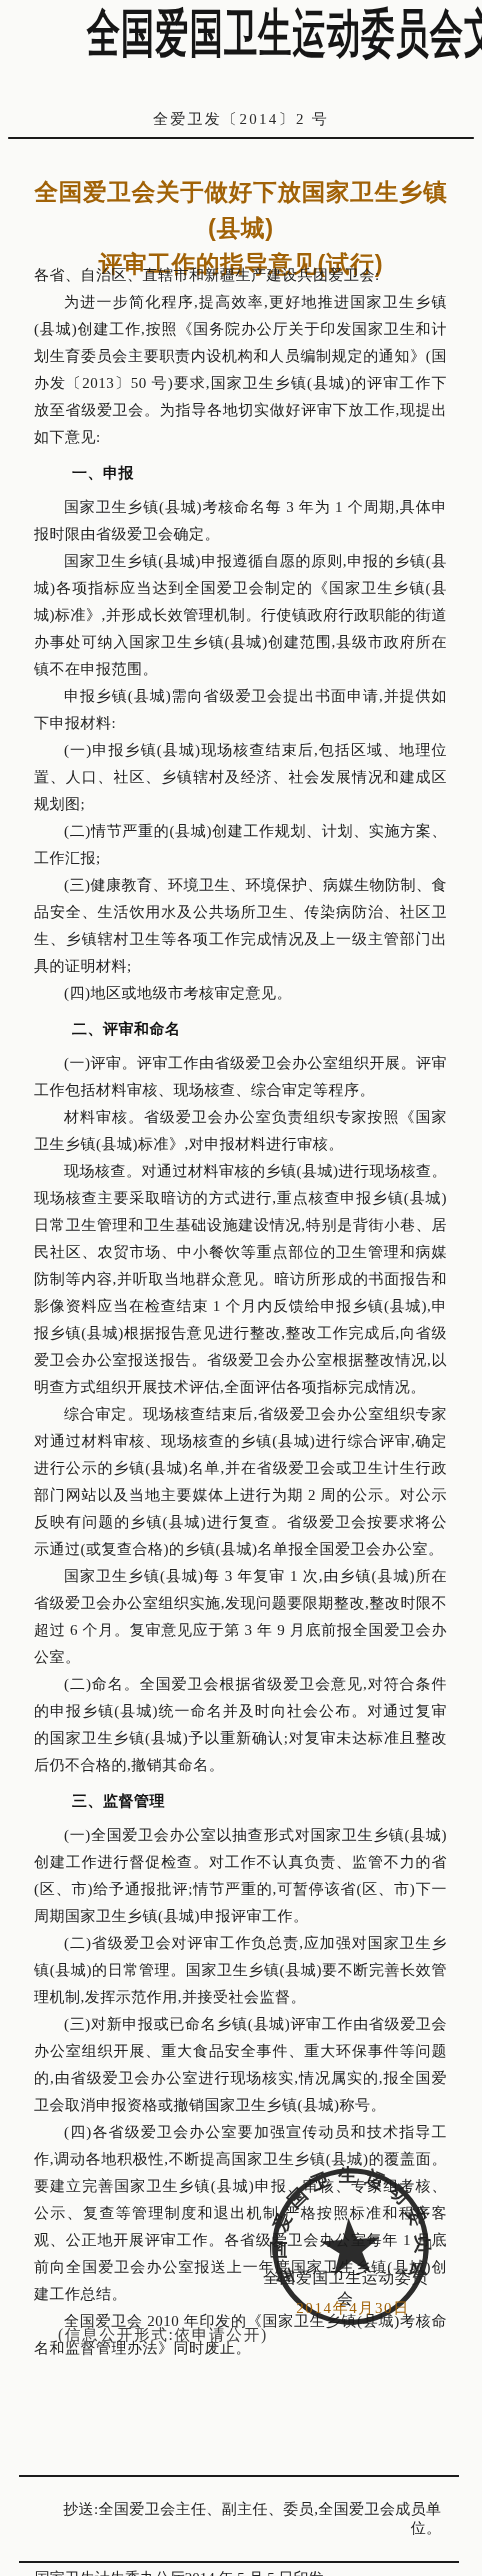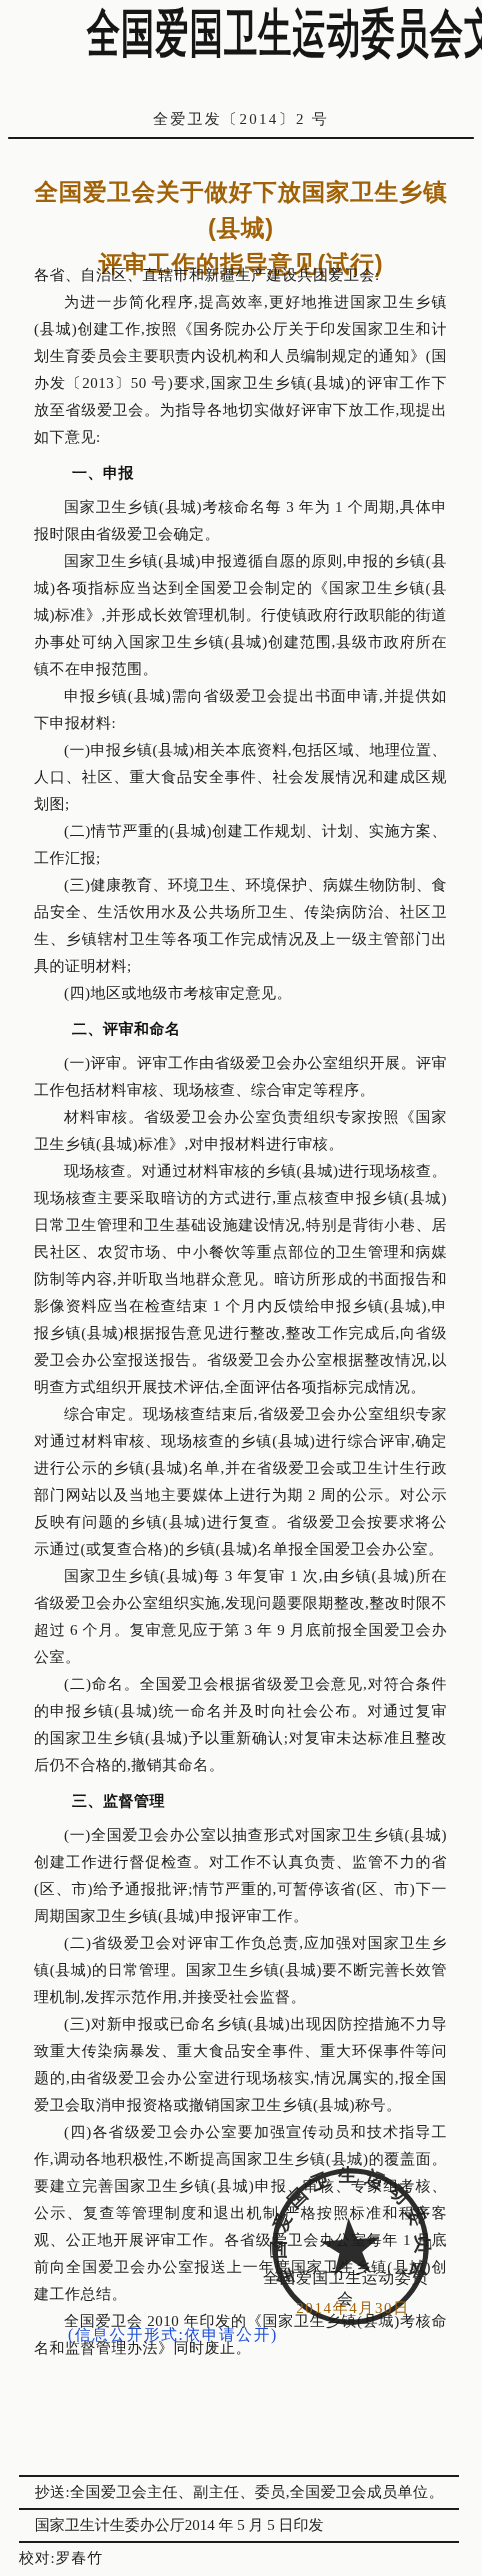--- a/index.html
+++ b/index.html
@@ -45,26 +45,26 @@
   }
   .sig-org{
     position:absolute;top:2268px;left:257px;width:177px;text-align:center;
     font-size:15.7px;letter-spacing:0.8px;color:#222;
   }
   .sig-date{
     position:absolute;top:2299px;left:271px;width:164px;text-align:center;
     font-size:15px;letter-spacing:1.6px;color:#a16207;
   }
   .disclosure{
-    position:absolute;top:2325px;left:68px;
-    font-size:15.7px;letter-spacing:1.6px;color:#1d4ed8;
+    position:absolute;top:2325px;left:58px;
+    font-size:15.7px;letter-spacing:1.6px;color:#404040;
   }
   .footer{position:absolute;left:19px;right:23.5px;top:2475px;font-size:15px;color:#222;}
   .f-line{height:2px;background:#1c1c1c;}
-  .f-cc{margin:0;padding:6.3px 0 5.5px 15.7px;letter-spacing:0.4px;}
+  .f-cc{margin:17px;padding:6.3px 0 5.5px 15.7px;letter-spacing:0.4px;text-align:right;}
   .f-row{display:flex;justify-content:flex-start;align-items:center;padding:6.3px 15.7px 5.5px 15.7px;}
   .f-proof{text-align:left;padding:6.3px 15.7px 0 0;letter-spacing:0.8px;}
 </style>
 </head>
 <body>
 
 <div class="page">
 
   <div class="masthead">全国爱国卫生运动委员会文件</div>
 
@@ -77,35 +77,35 @@
     <div>评审工作的指导意见(试行)</div>
   </div>
 
   <div class="body">
     <p class="salutation">各省、自治区、直辖市和新疆生产建设兵团爱卫会:</p>
     <p class="para">为进一步简化程序,提高效率,更好地推进国家卫生乡镇(县城)创建工作,按照《国务院办公厅关于印发国家卫生和计划生育委员会主要职责内设机构和人员编制规定的通知》(国办发〔2013〕50 号)要求,国家卫生乡镇(县城)的评审工作下放至省级爱卫会。为指导各地切实做好评审下放工作,现提出如下意见:</p>
     <p class="sec-heading">一、申报</p>
     <p class="para">国家卫生乡镇(县城)考核命名每 3 年为 1 个周期,具体申报时限由省级爱卫会确定。</p>
     <p class="para">国家卫生乡镇(县城)申报遵循自愿的原则,申报的乡镇(县城)各项指标应当达到全国爱卫会制定的《国家卫生乡镇(县城)标准》,并形成长效管理机制。行使镇政府行政职能的街道办事处可纳入国家卫生乡镇(县城)创建范围,县级市政府所在镇不在申报范围。</p>
     <p class="para">申报乡镇(县城)需向省级爱卫会提出书面申请,并提供如下申报材料:</p>
-    <p class="para">(一)申报乡镇(县城)相关本底资料,包括区域、地理位置、人口、社区、重大食品安全事件、社会发展情况和建成区规划图;</p>
+    <p class="para">(一)申报乡镇(县城)现场核查结束后,包括区域、地理位置、人口、社区、乡镇辖村及经济、社会发展情况和建成区规划图;</p>
     <p class="para">(二)情节严重的(县城)创建工作规划、计划、实施方案、工作汇报;</p>
     <p class="para">(三)健康教育、环境卫生、环境保护、病媒生物防制、食品安全、生活饮用水及公共场所卫生、传染病防治、社区卫生、乡镇辖村卫生等各项工作完成情况及上一级主管部门出具的证明材料;</p>
     <p class="para">(四)地区或地级市考核审定意见。</p>
     <p class="sec-heading">二、评审和命名</p>
     <p class="para">(一)评审。评审工作由省级爱卫会办公室组织开展。评审工作包括材料审核、现场核查、综合审定等程序。</p>
     <p class="para">材料审核。省级爱卫会办公室负责组织专家按照《国家卫生乡镇(县城)标准》,对申报材料进行审核。</p>
     <p class="para">现场核查。对通过材料审核的乡镇(县城)进行现场核查。现场核查主要采取暗访的方式进行,重点核查申报乡镇(县城)日常卫生管理和卫生基础设施建设情况,特别是背街小巷、居民社区、农贸市场、中小餐饮等重点部位的卫生管理和病媒防制等内容,并听取当地群众意见。暗访所形成的书面报告和影像资料应当在检查结束 1 个月内反馈给申报乡镇(县城),申报乡镇(县城)根据报告意见进行整改,整改工作完成后,向省级爱卫会办公室报送报告。省级爱卫会办公室根据整改情况,以明查方式组织开展技术评估,全面评估各项指标完成情况。</p>
     <p class="para">综合审定。现场核查结束后,省级爱卫会办公室组织专家对通过材料审核、现场核查的乡镇(县城)进行综合评审,确定进行公示的乡镇(县城)名单,并在省级爱卫会或卫生计生行政部门网站以及当地主要媒体上进行为期 2 周的公示。对公示反映有问题的乡镇(县城)进行复查。省级爱卫会按要求将公示通过(或复查合格)的乡镇(县城)名单报全国爱卫会办公室。</p>
     <p class="para">国家卫生乡镇(县城)每 3 年复审 1 次,由乡镇(县城)所在省级爱卫会办公室组织实施,发现问题要限期整改,整改时限不超过 6 个月。复审意见应于第 3 年 9 月底前报全国爱卫会办公室。</p>
     <p class="para">(二)命名。全国爱卫会根据省级爱卫会意见,对符合条件的申报乡镇(县城)统一命名并及时向社会公布。对通过复审的国家卫生乡镇(县城)予以重新确认;对复审未达标准且整改后仍不合格的,撤销其命名。</p>
     <p class="sec-heading">三、监督管理</p>
     <p class="para">(一)全国爱卫会办公室以抽查形式对国家卫生乡镇(县城)创建工作进行督促检查。对工作不认真负责、监管不力的省(区、市)给予通报批评;情节严重的,可暂停该省(区、市)下一周期国家卫生乡镇(县城)申报评审工作。</p>
     <p class="para">(二)省级爱卫会对评审工作负总责,应加强对国家卫生乡镇(县城)的日常管理。国家卫生乡镇(县城)要不断完善长效管理机制,发挥示范作用,并接受社会监督。</p>
-    <p class="para">(三)对新申报或已命名乡镇(县城)出现因防控措施不力导致重大传染病暴发、重大食品安全事件、重大环保事件等问题的,由省级爱卫会办公室进行现场核实,情况属实的,报全国爱卫会取消申报资格或撤销国家卫生乡镇(县城)称号。</p>
+    <p class="para">(三)对新申报或已命名乡镇(县城)评审工作由省级爱卫会办公室组织开展、重大食品安全事件、重大环保事件等问题的,由省级爱卫会办公室进行现场核实,情况属实的,报全国爱卫会取消申报资格或撤销国家卫生乡镇(县城)称号。</p>
     <p class="para">(四)各省级爱卫会办公室要加强宣传动员和技术指导工作,调动各地积极性,不断提高国家卫生乡镇(县城)的覆盖面。要建立完善国家卫生乡镇(县城)申报、审核、专家组考核、公示、复查等管理制度和退出机制,严格按照标准和程序客观、公正地开展评审工作。各省级爱卫会办公室每年 1 月底前向全国爱卫会办公室报送上一年度国家卫生乡镇(县城)创建工作总结。</p>
     <p class="para">全国爱卫会 2010 年印发的《国家卫生乡镇(县城)考核命名和监督管理办法》同时废止。</p>
   </div>
 
   <svg class="seal" viewBox="0 0 200 200" xmlns="http://www.w3.org/2000/svg">
     <defs>
       <path id="sealArc" d="M 29 142 A 82 82 0 1 1 171 142" fill="none"></path>
     </defs>
     <circle cx="100" cy="100" r="94" fill="none" stroke="#1b1b1b" stroke-width="6.5"></circle>
     <text x="100" y="134" text-anchor="middle" font-size="96" fill="#1b1b1b" font-family="DejaVu Sans, sans-serif">★</text>

